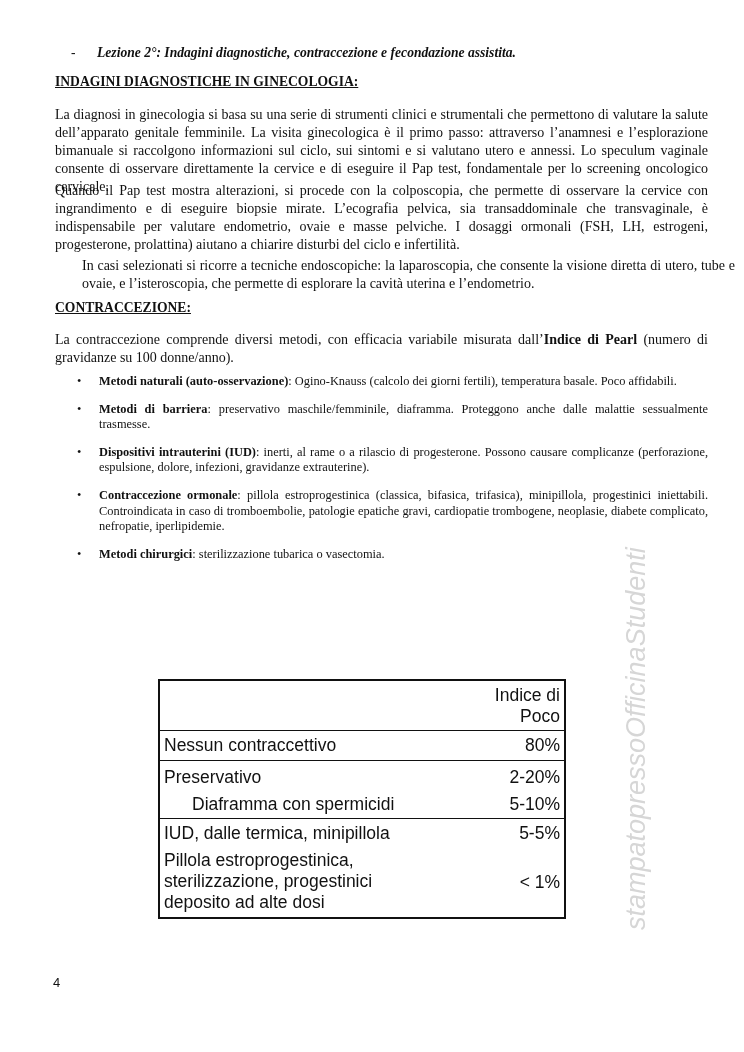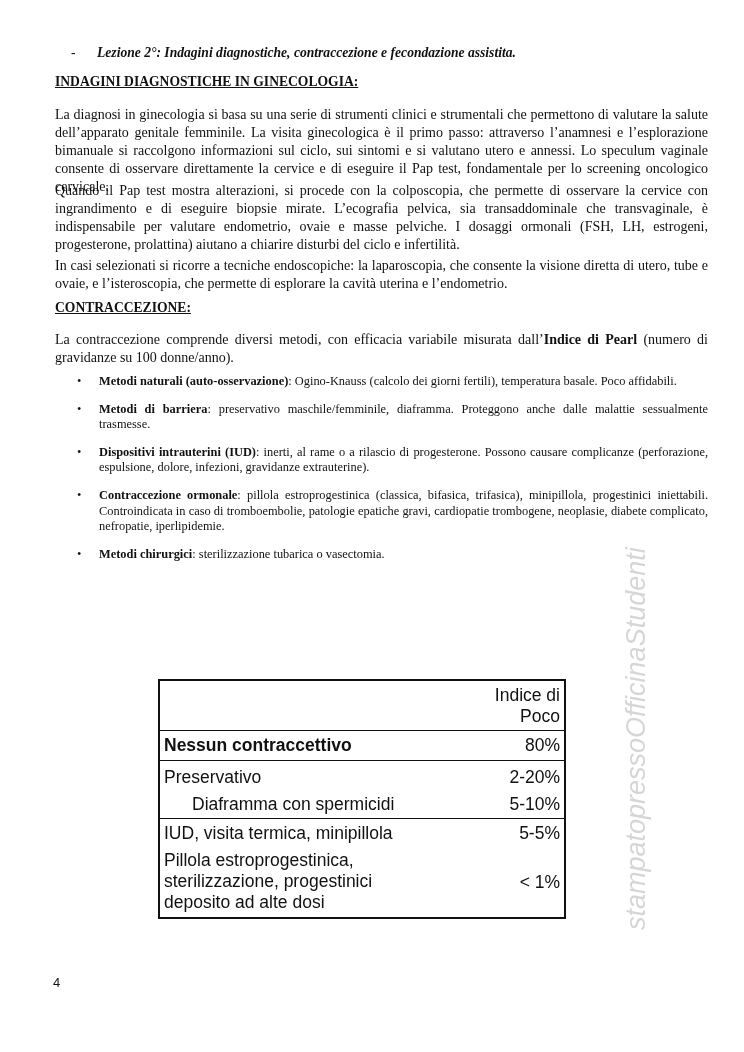--- a/index.html
+++ b/index.html
@@ -38,21 +38,21 @@
   </div>
 
   <div class="heading" style="top:74px;">INDAGINI DIAGNOSTICHE IN GINECOLOGIA:</div>
 
   <div class="text" style="top:106px;">
     <p>La diagnosi in ginecologia si basa su una serie di strumenti clinici e strumentali che permettono di valutare la salute dell’apparato genitale femminile. La visita ginecologica è il primo passo: attraverso l’anamnesi e l’esplorazione bimanuale si raccolgono informazioni sul ciclo, sui sintomi e si valutano utero e annessi. Lo speculum vaginale consente di osservare direttamente la cervice e di eseguire il Pap test, fondamentale per lo screening oncologico cervicale.</p>
   </div>
   <div class="text" style="top:182px;">
     <p>Quando il Pap test mostra alterazioni, si procede con la colposcopia, che permette di osservare la cervice con ingrandimento e di eseguire biopsie mirate. L’ecografia pelvica, sia transaddominale che transvaginale, è indispensabile per valutare endometrio, ovaie e masse pelviche. I dosaggi ormonali (FSH, LH, estrogeni, progesterone, prolattina) aiutano a chiarire disturbi del ciclo e infertilità.</p>
   </div>
-  <div class="text" style="top:257px;">
+  <div class="text" style="top:257px;margin-left:27px;">
     <p>In casi selezionati si ricorre a tecniche endoscopiche: la laparoscopia, che consente la visione diretta di utero, tube e ovaie, e l’isteroscopia, che permette di esplorare la cavità uterina e l’endometrio.</p>
   </div>
 
   <div class="heading" style="top:300px;">CONTRACCEZIONE:</div>
 
   <div class="text" style="top:331px;">
     <p><span>La contraccezione comprende diversi metodi, con efficacia variabile misurata dall’</span><b>Indice di Pearl</b><span> (numero di gravidanze su 100 donne/anno).</span></p>
   </div>
 
   <ul class="bullets">
@@ -64,33 +64,33 @@
   </ul>
 
 
   <table class="pearl">
     <tbody>
         <tr class="head">
       <td></td>
       <td class="val"><span>Indice di</span><br><span>Poco</span></td>
     </tr>
     <tr class="sep">
-      <td style="height:29px;font-weight:bold;">Nessun contraccettivo</td>
+      <td style="height:29px;">Nessun contraccettivo</td>
       <td class="val">80%</td>
     </tr>
     <tr class="sep">
       <td style="height:27px; padding-top:3px;">Preservativo</td>
       <td class="val" style="padding-top:3px;">2-20%</td>
     </tr>
     <tr>
       <td style="height:27px;padding-left:32px;">Diaframma con spermicidi</td>
       <td class="val">5-10%</td>
     </tr>
     <tr class="sep">
-      <td style="height:28px;">IUD, visita termica, minipillola</td>
+      <td style="height:28px;">IUD, dalle termica, minipillola</td>
       <td class="val">5-5%</td>
     </tr>
     <tr>
       <td style="height:68px; padding-bottom:2px;"><span>Pillola estroprogestinica,</span><br><span>sterilizzazione, progestinici</span><br><span>deposito ad alte dosi</span></td>
       <td class="val">&lt; 1%</td>
     </tr>
   </tbody>
     </table>
 
   <div class="watermark">stampatopressoOfficinaStudenti</div>

